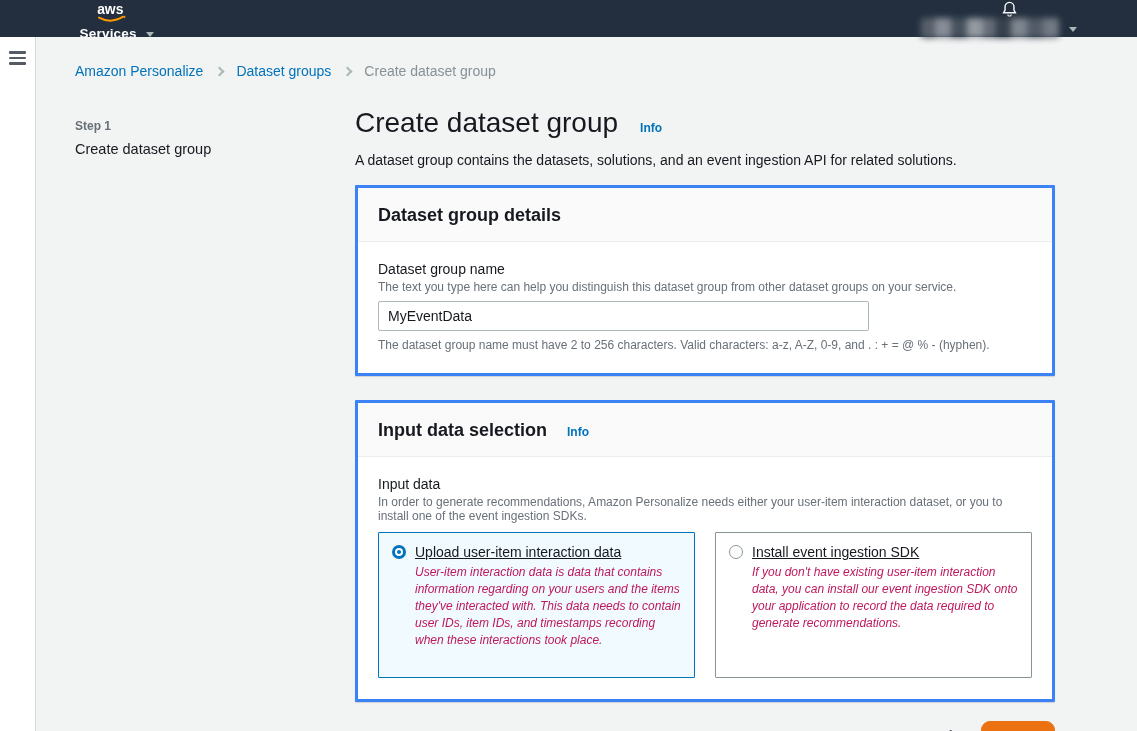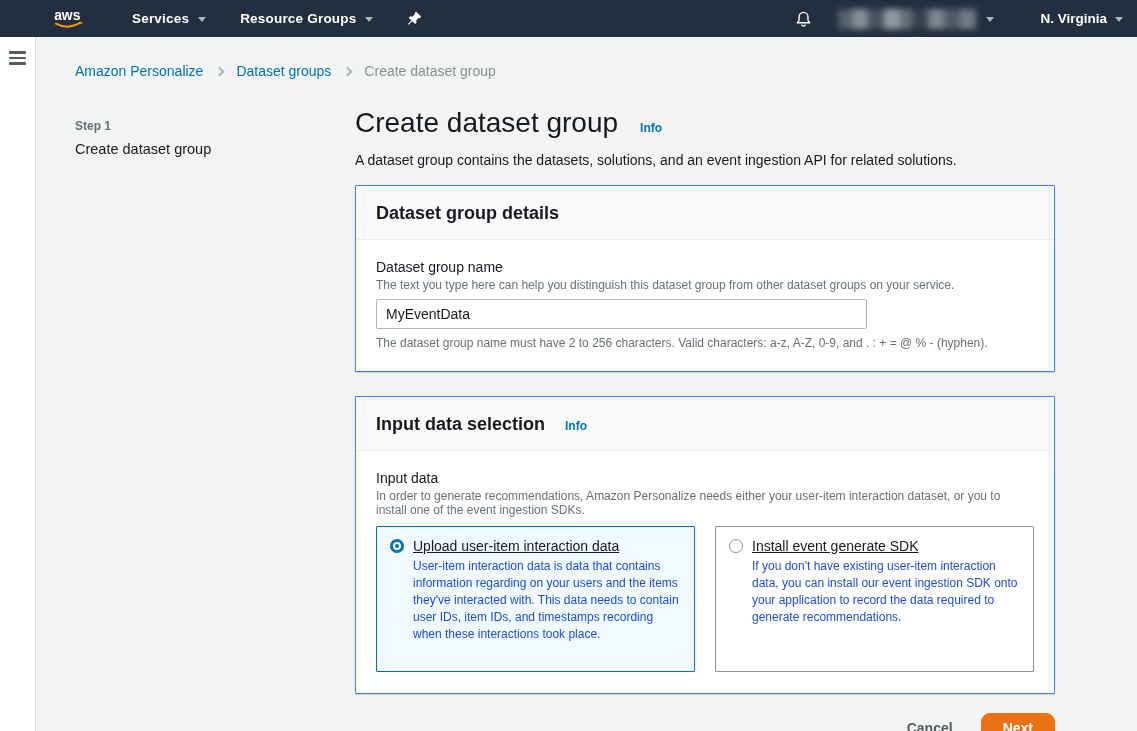--- a/index.html
+++ b/index.html
@@ -10,21 +10,21 @@
     overflow:hidden;
   }
   .app { width:1137px; height:731px; display:flex; flex-direction:column; }
 
   
   .topnav {
     height:37px; background:#232f3e; color:#fff;
     display:flex; align-items:center; justify-content:space-between;
     flex-shrink:0; padding:0 14px 0 50px;
   }
-  .nav-left, .nav-right { display:flex; align-items:center; height:100%; }
+  .nav-left, .nav-right { display:flex; align-items:center; height:100%;flex-direction:column; }
   .aws-logo { width:38px; height:26px; margin-right:44px; cursor:pointer; }
   .nav-item {
     display:flex; align-items:center; gap:9px;
     font-size:13.5px; font-weight:700; color:#fff;
     margin-right:34px; cursor:pointer; letter-spacing:.2px;
   }
   .caret {
     width:0; height:0; border-left:4px solid transparent;
     border-right:4px solid transparent; border-top:5px solid #aab7b8;
     display:inline-block; margin-top:2px;
@@ -71,21 +71,21 @@
 
   .main { width:700px; }
 
   .page-header { display:flex; align-items:baseline; gap:10px; margin-top:2px; }
   .page-title { font-size:28px; font-weight:500; color:#16191f; }
   .info-link { font-size:12px; font-weight:700; color:#0073bb; cursor:pointer;padding-left:12px; }
   .page-desc { font-size:14px; color:#16191f; margin-top:13px; }
 
   
   .card {
-    background:#fff; border:1px solid #3b82f6; border-radius:1px;
+    background:#fff; border:3px solid #3b82f6; border-radius:1px;
     box-shadow:0 1px 1px rgba(0,28,36,.15); margin-top:17px;
   }
   .card-header {
     background:#fafafa; border-bottom:1px solid #eaeded;
     padding:17px 20px 15px;
     display:flex; align-items:baseline; gap:8px;
   }
   .card-title { font-size:18px; font-weight:700; color:#16191f; }
   .card-body { padding:19px 20px 21px; }
 
@@ -117,21 +117,21 @@
   .radio-inner { display:none; }
   .tile.selected .radio-inner {
     display:block; width:8px; height:8px; border-radius:50%;
     background:#fff; position:relative;
   }
   .tile.selected .radio-inner::after {
     content:""; position:absolute; left:2px; top:2px;
     width:4px; height:4px; border-radius:50%; background:#0073bb;
   }
   .tile-title { font-size:14px; color:#16191f; }
-  .tile-desc { font-size:12px; line-height:17px; color:#1d4ed8; margin:4px 0 16px 23px; }
+  .tile-desc { font-size:12px; line-height:17px; color:#be185d; margin:4px 0 16px 23px;font-style:italic; }
 
   
   .actions { display:flex; justify-content:flex-end; align-items:center; gap:28px; margin-top:19px; padding-bottom:20px; }
   .btn-link { font-size:14px; font-weight:700; color:#545b64; background:none; border:none; cursor:pointer; font-family:"Liberation Sans", sans-serif; }
   .btn-primary {
     background:#ec7211; color:#fff; font-size:14px; font-weight:700;
     border:1px solid #ec7211; border-radius:9px; padding:6px 21px;
     cursor:pointer; font-family:"Liberation Sans", sans-serif;
   }
 </style>
@@ -245,21 +245,21 @@
                     <span class="radio">
                         <span class="radio-inner"></span>
                       </span>
                     <span class="tile-title">Upload user-item interaction data</span>
                   </div>
                   <div class="tile-desc">User-item interaction data is data that contains information regarding on your users and the items they've interacted with. This data needs to contain user IDs, item IDs, and timestamps recording when these interactions took place.</div>
                 </div>
                 <div class="tile">
                   <div class="tile-head">
                     <span class="radio"></span>
-                    <span class="tile-title">Install event generate SDK</span>
+                    <span class="tile-title">Install event ingestion SDK</span>
                   </div>
                   <div class="tile-desc">If you don't have existing user-item interaction data, you can install our event ingestion SDK onto your application to record the data required to generate recommendations.</div>
                 </div>
               </div>
             </div>
           </div>
 
           <div class="actions">
             <button class="btn-link">Cancel</button>
             <button class="btn-primary">Next</button>

